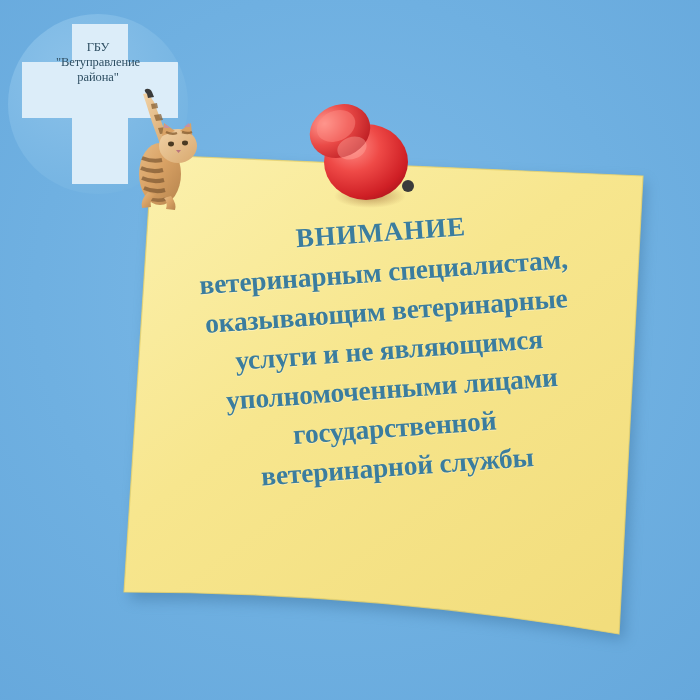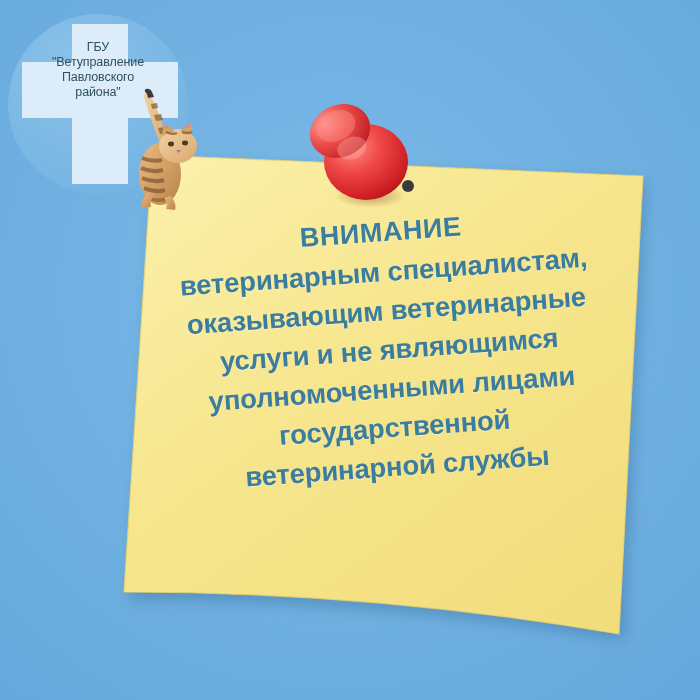--- a/index.html
+++ b/index.html
@@ -7,21 +7,21 @@
     margin: 0;
     padding: 0;
     background: #ffffff;
   }
   #stage {
     position: relative;
     width: 700px;
     height: 700px;
     overflow: hidden;
     background: #74b4e4;
-    font-family: Liberation Sans, sans-serif;
+    font-family: Liberation Serif, serif;
   }
 
   
   .bg {
     position: absolute;
     inset: 0;
     background: radial-gradient(circle at 48% 42%, #7cb9e7 0%, #6fb0e1 55%, #66a8dc 100%);
   }
 
   
@@ -139,21 +139,20 @@
 <div id="stage">
 
   <div class="bg"></div>
 
   <div class="logo-badge">
     <div class="logo-cross-v"></div>
     <div class="logo-cross-h"></div>
     <div class="logo-text">
       <div class="l1">ГБУ</div>
       <div>"Ветуправление</div>
-      <div>Павловского</div>
       <div>района"</div>
     </div>
   </div>
 
   <svg class="cat" viewBox="0 0 104 122">
     <defs>
       <linearGradient id="furG" x1="0" y1="0" x2="1" y2="1">
         <stop offset="0%" stop-color="#e7bb84"></stop>
         <stop offset="45%" stop-color="#d9a265"></stop>
         <stop offset="100%" stop-color="#b5834c"></stop>

